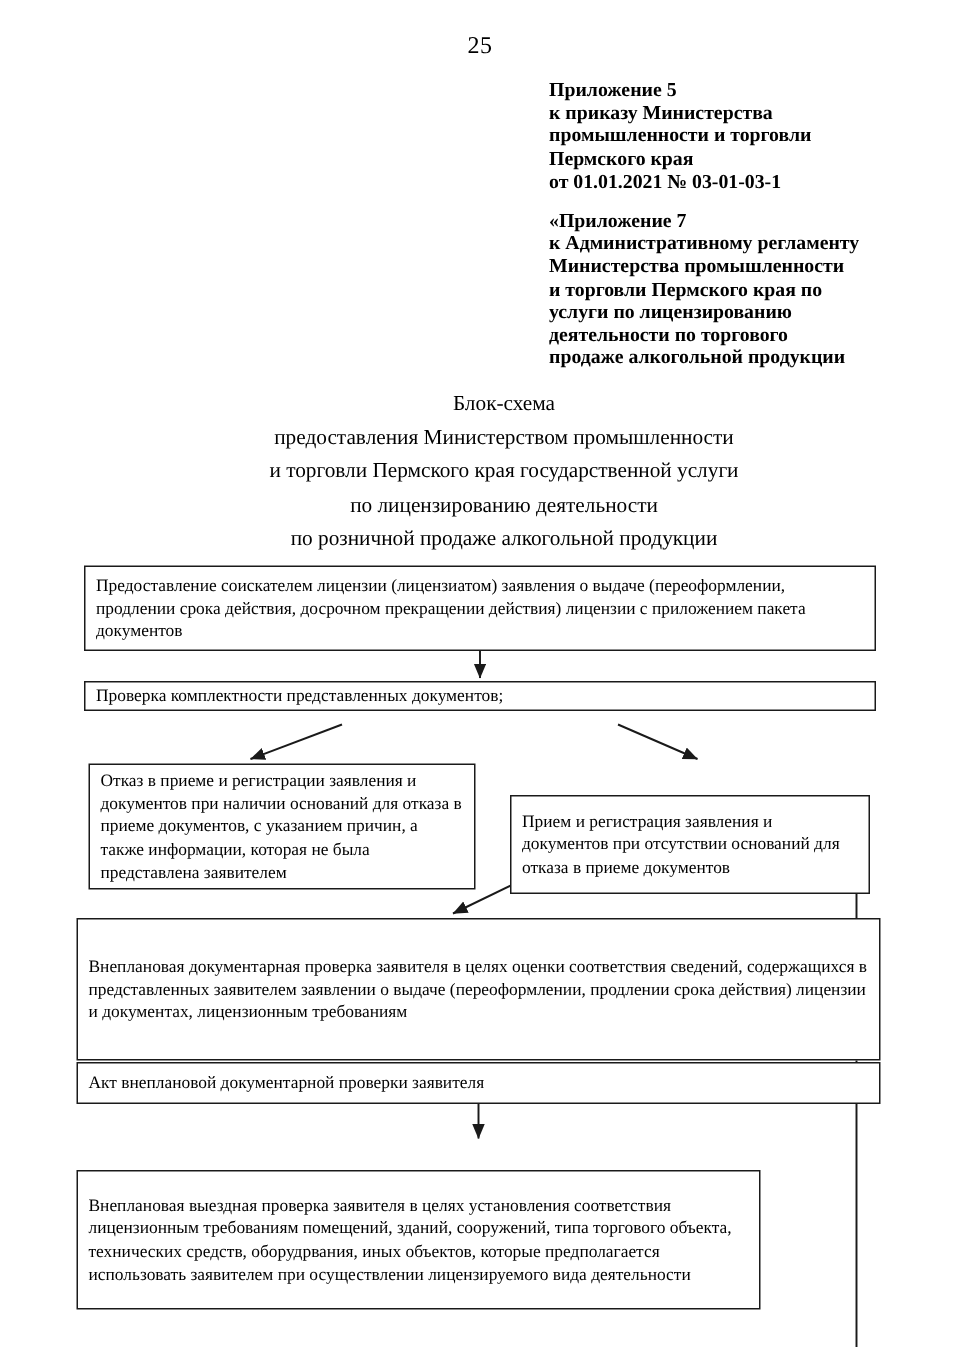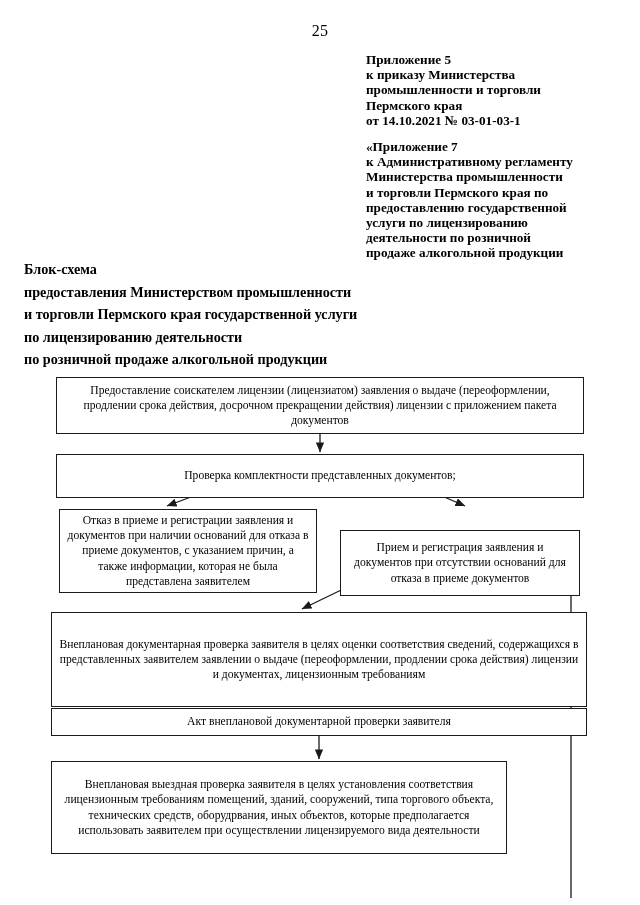--- a/index.html
+++ b/index.html
@@ -41,83 +41,82 @@
     text-align: left;
     font-weight: bold;
   }
   #addr-block-1 { top: 52px; }
   #addr-block-2 { top: 139px; }
   .addr div { white-space: nowrap; }
   #addr-block-2 div { white-space: normal; }
 
   
   #doc-title {
-    left: 24px; top: 258px;
+    left: 56px; top: 258px;
     width: 560px;
-    font-weight: bold;
+    text-align: center;
+    font-weight: normal;
     font-size: 14.2px;
     line-height: 22.6px;
   }
 
   
   #flow { position: absolute; left: 0; top: 0; width: 640px; height: 905px; }
 
   .node {
     position: absolute;
     box-sizing: border-box;
     border: 1px solid #1a1a1a;
     background: #ffffff;
     display: flex;
     align-items: center;
     justify-content: center;
-    text-align: center;
     font-size: 11.6px;
     line-height: 15.2px;
     padding: 3px 7px;
   }
   .node span { display: block; width: 100%; }
 
   #node-application   { left: 56px;  top: 377px; width: 528px; height: 57px; }
-  #node-completeness  { left: 56px;  top: 454px; width: 528px; height: 44px; }
+  #node-completeness  { left: 56px;  top: 454px; width: 528px; height: 20px; }
   #node-refusal       { left: 59px;  top: 509px; width: 258px; height: 84px; }
   #node-acceptance    { left: 340px; top: 509px; width: 240px; height: 66px; margin-top: 21px; }
   #node-desk-check    { left: 51px;  top: 612px; width: 536px; height: 95px; }
   #node-desk-act      { left: 51px;  top: 708px; width: 536px; height: 28px; }
-  #node-field-check   { left: 51px;  top: 761px; width: 456px; height: 93px; }
+  #node-field-check   { left: 51px;  top: 780px; width: 456px; height: 93px; }
 
   svg#connectors {
     position: absolute;
     left: 0; top: 0;
     width: 640px; height: 905px;
     pointer-events: none;
   }
 </style>
 </head>
 <body>
 
 <div id="page">
 
   <div id="page-number" class="abs">25</div>
 
   <div id="addr-block-1" class="abs addr">
     <div>Приложение 5</div>
     <div>к приказу Министерства</div>
     <div>промышленности и торговли</div>
     <div>Пермского края</div>
-    <div>от 14.10.2021 № 03-01-03-1</div>
+    <div>от 01.01.2021 № 03-01-03-1</div>
   </div>
 
   <div id="addr-block-2" class="abs addr">
     <div>«Приложение 7</div>
     <div>к Административному регламенту</div>
     <div>Министерства промышленности</div>
     <div>и торговли Пермского края по</div>
-    <div>предоставлению государственной</div>
     <div>услуги по лицензированию</div>
-    <div>деятельности по розничной</div>
+    <div>деятельности по торгового</div>
     <div>продаже алкогольной продукции</div>
   </div>
 
   <div id="doc-title" class="abs">
     <div>Блок-схема</div>
     <div>предоставления Министерством промышленности</div>
     <div>и торговли Пермского края государственной услуги</div>
     <div>по лицензированию деятельности</div>
     <div>по розничной продаже алкогольной продукции</div>
   </div>

